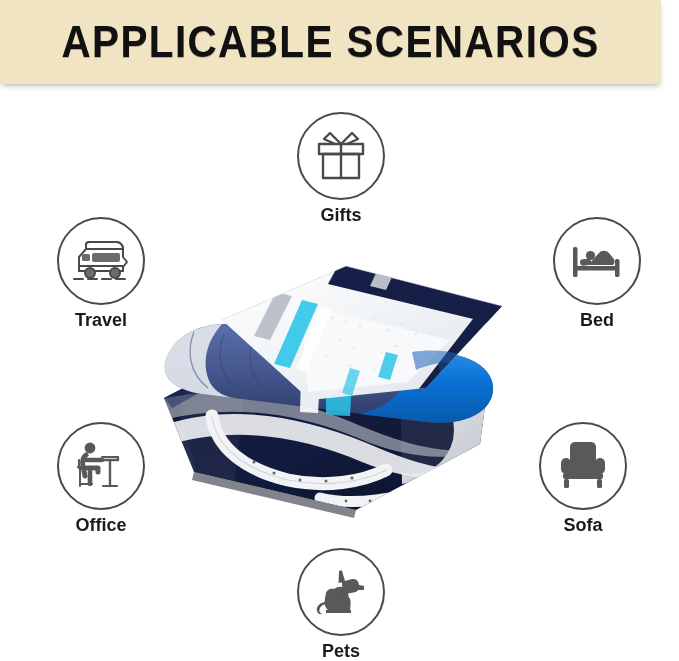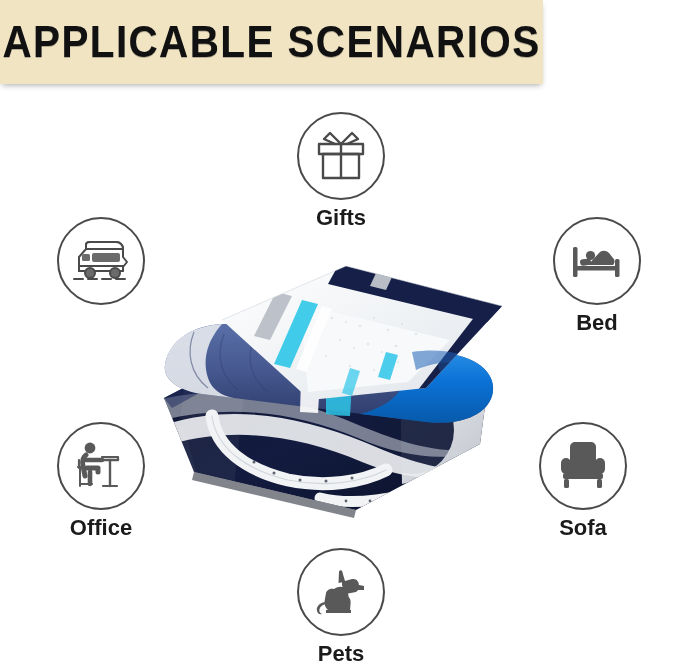--- a/index.html
+++ b/index.html
@@ -14,21 +14,21 @@
     position:relative;
     width:679px;height:661px;
     background:#ffffff;
     overflow:hidden;
   }
 
   
   .banner{
     position:absolute;
     left:0;top:0;
-    width:543px;height:84px;
+    width:661px;height:84px;
     background:#f0e4c3;
     box-shadow:0 3px 6px -2px rgba(0,0,0,.35);
     display:flex;
     align-items:center;
     justify-content:center;
   }
   .banner-title{
     font-family:"Liberation Sans", sans-serif;
     font-weight:700;
     font-size:44px;
@@ -54,21 +54,21 @@
     border-radius:50%;
     box-sizing:border-box;
     display:flex;align-items:center;justify-content:center;
     background:rgba(255,255,255,.0);
   }
   .badge .ring svg{display:block;}
   .badge .cap{
     margin-top:6px;
     font-family:"Liberation Sans", sans-serif;
     font-weight:700;
-    font-size:22px;
+    font-size:18px;
     color:#1b1b1b;
     line-height:1.05;
     white-space:nowrap;
   }
 
   
   #badge-gifts{left:281px;top:112px;}
   #badge-travel{left:41px;top:217px;}
   #badge-bed{left:537px;top:217px;}
   #badge-office{left:41px;top:422px;}
@@ -250,20 +250,21 @@
           <rect x="22" y="18" width="28" height="9" rx="2" fill="#6b6b6b" stroke="none"></rect>
           <rect x="12" y="19" width="8" height="7" rx="1.5" fill="#6b6b6b" stroke="none"></rect>
           <line x1="9" y1="31" x2="53" y2="31"></line>
           <line x1="9" y1="36" x2="53" y2="36"></line>
           <circle cx="20" cy="38" r="5" fill="#6b6b6b" stroke="#4a4a4a"></circle>
           <circle cx="45" cy="38" r="5" fill="#6b6b6b" stroke="#4a4a4a"></circle>
           <line x1="4" y1="44" x2="58" y2="44" stroke-dasharray="9 5"></line>
         </svg>
       </span>
     </div>
+    <div class="cap">Travel</div>
   </div>
 
   <div class="badge" id="badge-bed">
     <div class="ring">
       <span>
         <svg width="58" height="48" viewBox="0 0 58 48" fill="#595959" stroke="none">
           <rect x="5" y="10" width="4.5" height="30" rx="1.6"></rect>
           <rect x="47" y="22" width="4.5" height="18" rx="1.6"></rect>
           <rect x="7" y="29" width="43" height="4.5" rx="2"></rect>
           <path d="M20 28 L31 16 C33.5 13 38 13 41 16 L45 21 C47 23 47 26 45 28 Z"></path>

